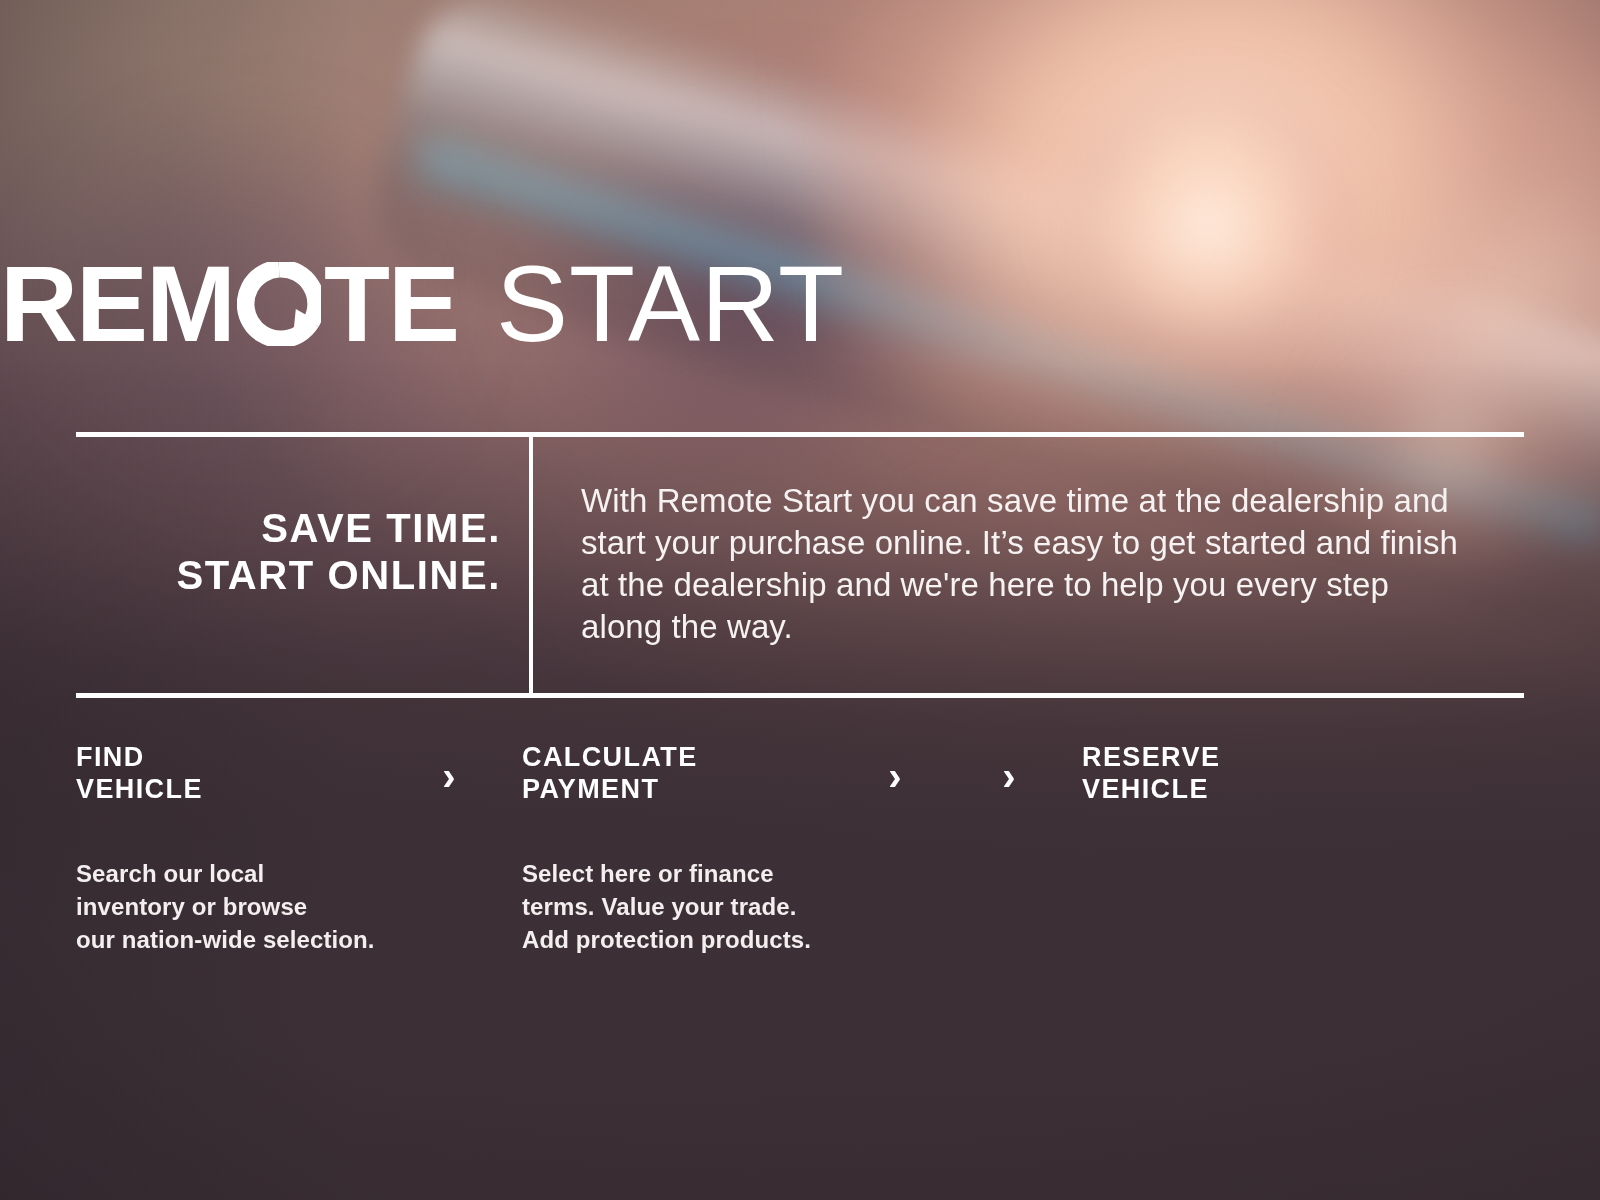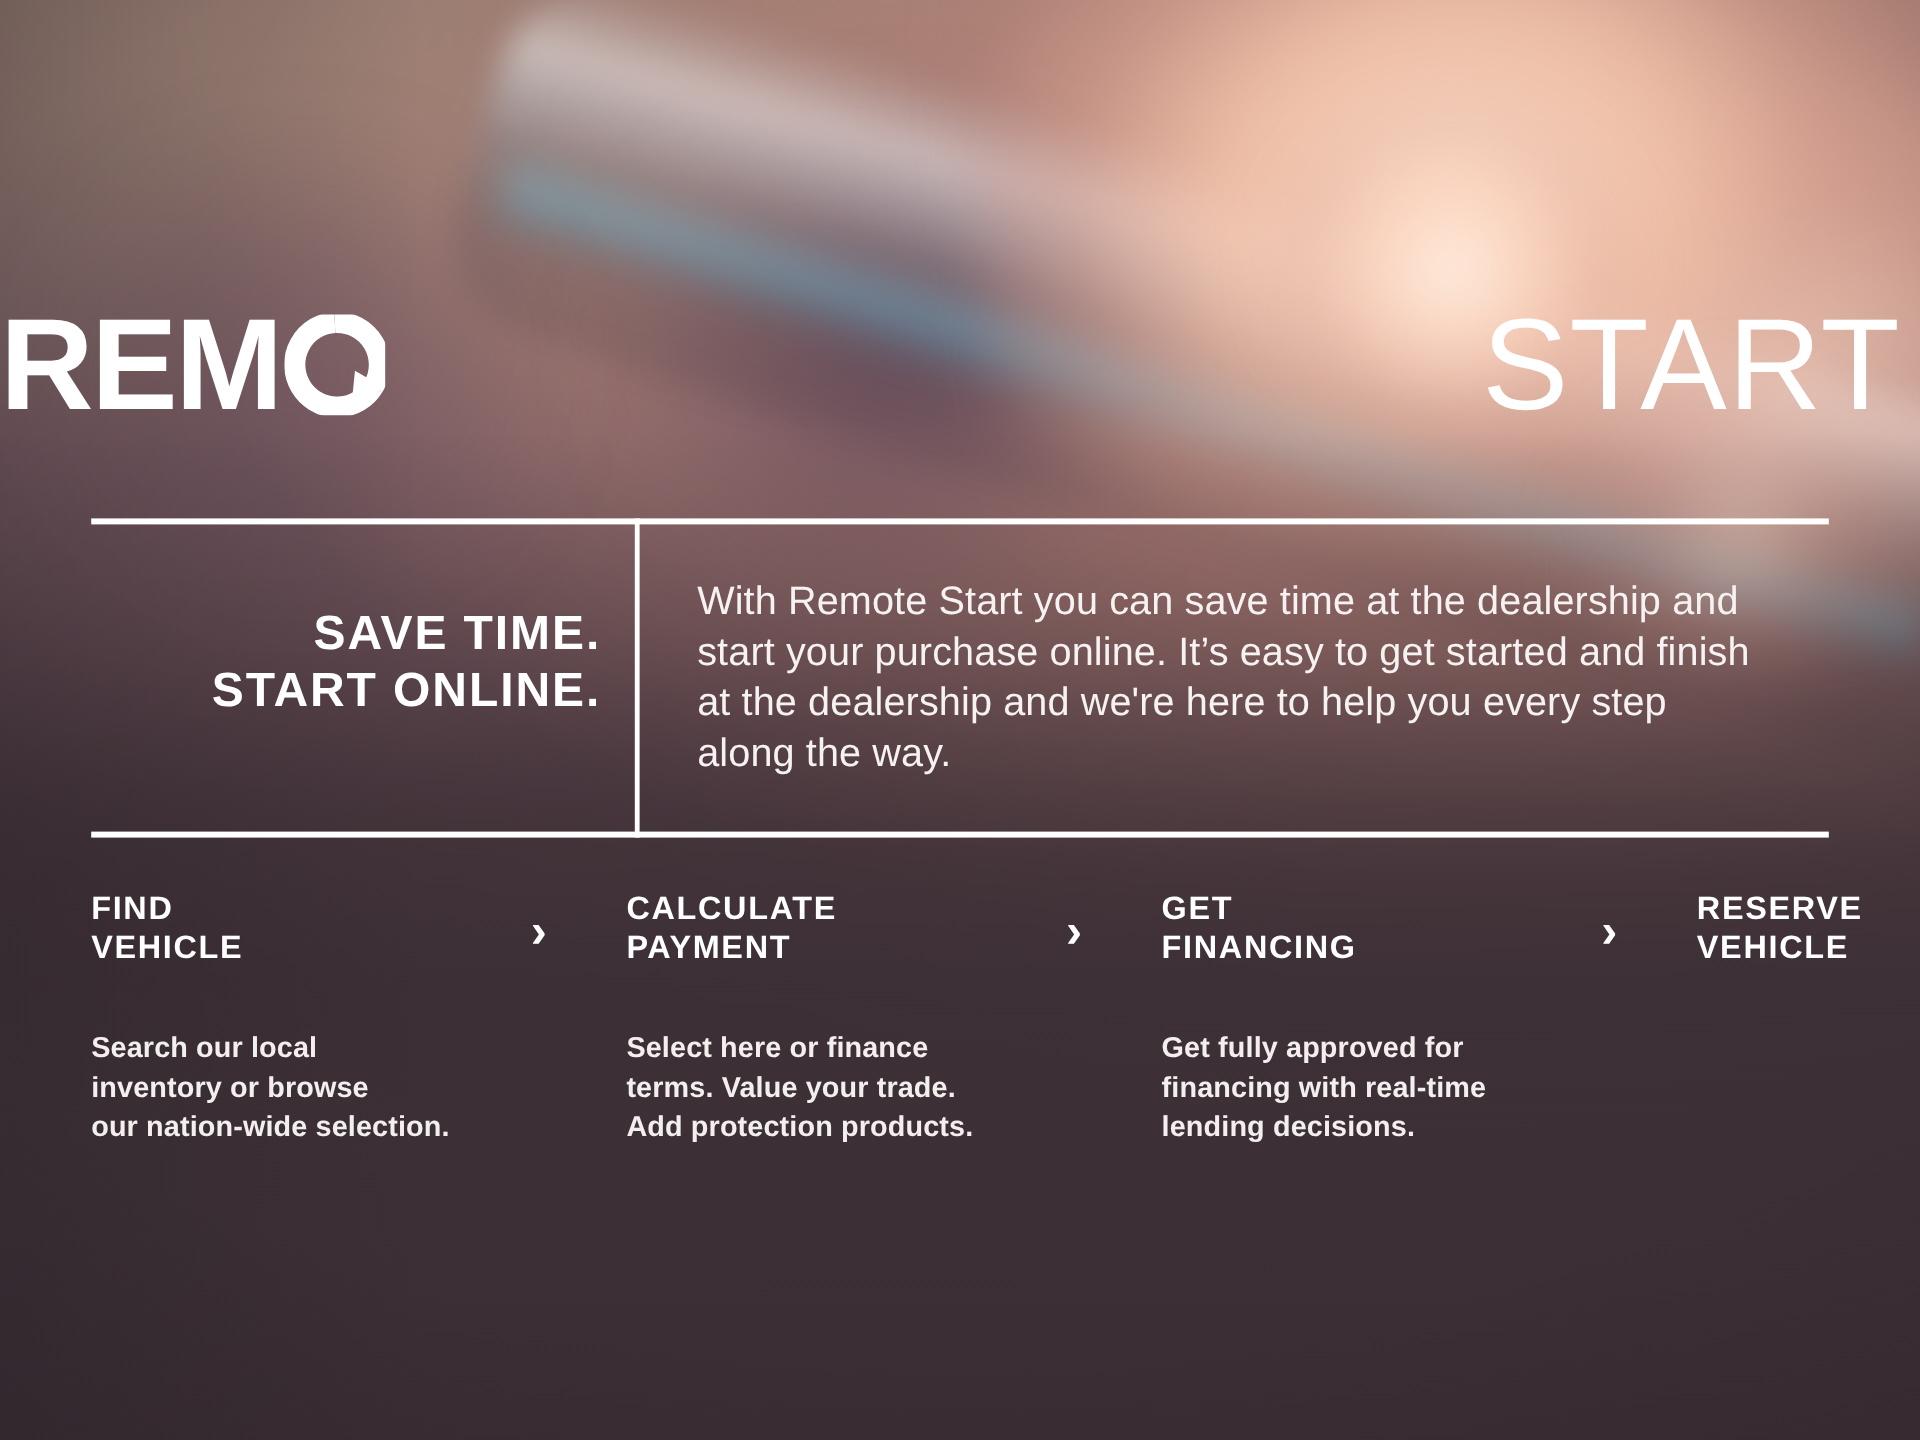--- a/index.html
+++ b/index.html
@@ -155,25 +155,25 @@
   
   #content {
     position: absolute;
     inset: 0;
   }
 
   
   #logo {
     position: absolute;
     left: 0;
-    right: 16px;
+    right: 4px;
     top: 244px;
     height: 120px;
     display: flex;
-    justify-content: space-between;
+    justify-content: flex-start;
     align-items: center;
     white-space: nowrap;
   }
   .logo-word {
     color: #ffffff;
     font-size: 108px;
     line-height: 1;
     letter-spacing: -1px;
     display: inline-flex;
     align-items: baseline;
@@ -298,20 +298,21 @@
           <span class="logo-o">
           <svg viewBox="0 0 100 100" aria-hidden="true">
             <path d="M50 4 A46 46 0 1 0 96 50 L96 50 A46 46 0 1 1 50 4 Z" fill="none"></path>
             <path d="M50 8
                      A42 42 0 1 0 88 72" fill="none" stroke="#ffffff" stroke-width="21" stroke-linecap="butt"></path>
             <path d="M50 8
                      A42 42 0 0 1 88 72" fill="none" stroke="#ffffff" stroke-width="21" stroke-linecap="butt"></path>
             <path d="M70 56 L98 72 L66 96 Z" fill="#ffffff"></path>
           </svg>
         </span>
+          <span>TE</span>
       </span>
       <span class="logo-word logo-light">START</span>
     </div>
 
     <div class="rule" id="rule-top"></div>
     <div class="rule" id="rule-vert"></div>
     <div class="rule" id="rule-bottom"></div>
 
     <div id="intro">With Remote Start you can save time at the dealership and start your purchase online. It’s easy to get started and finish at the dealership and we're here to help you every step along the way.</div>
 
@@ -339,27 +340,20 @@
 PAYMENT</div>
         <div class="step-body">Select here or finance
 terms. Value your trade.
 Add protection products.</div>
       </div>
 
       <div class="step-arrow">
         <span class="chev">›</span>
       </div>
 
-      <div class="step">
-        <div class="step-title">GET
-FINANCING</div>
-        <div class="step-body">Get fully approved for
-financing with real-time
-lending decisions.</div>
-      </div>
 
       <div class="step-arrow">
         <span class="chev">›</span>
       </div>
 
       <div class="step">
         <div class="step-title">RESERVE
 VEHICLE</div>
       </div>
 

